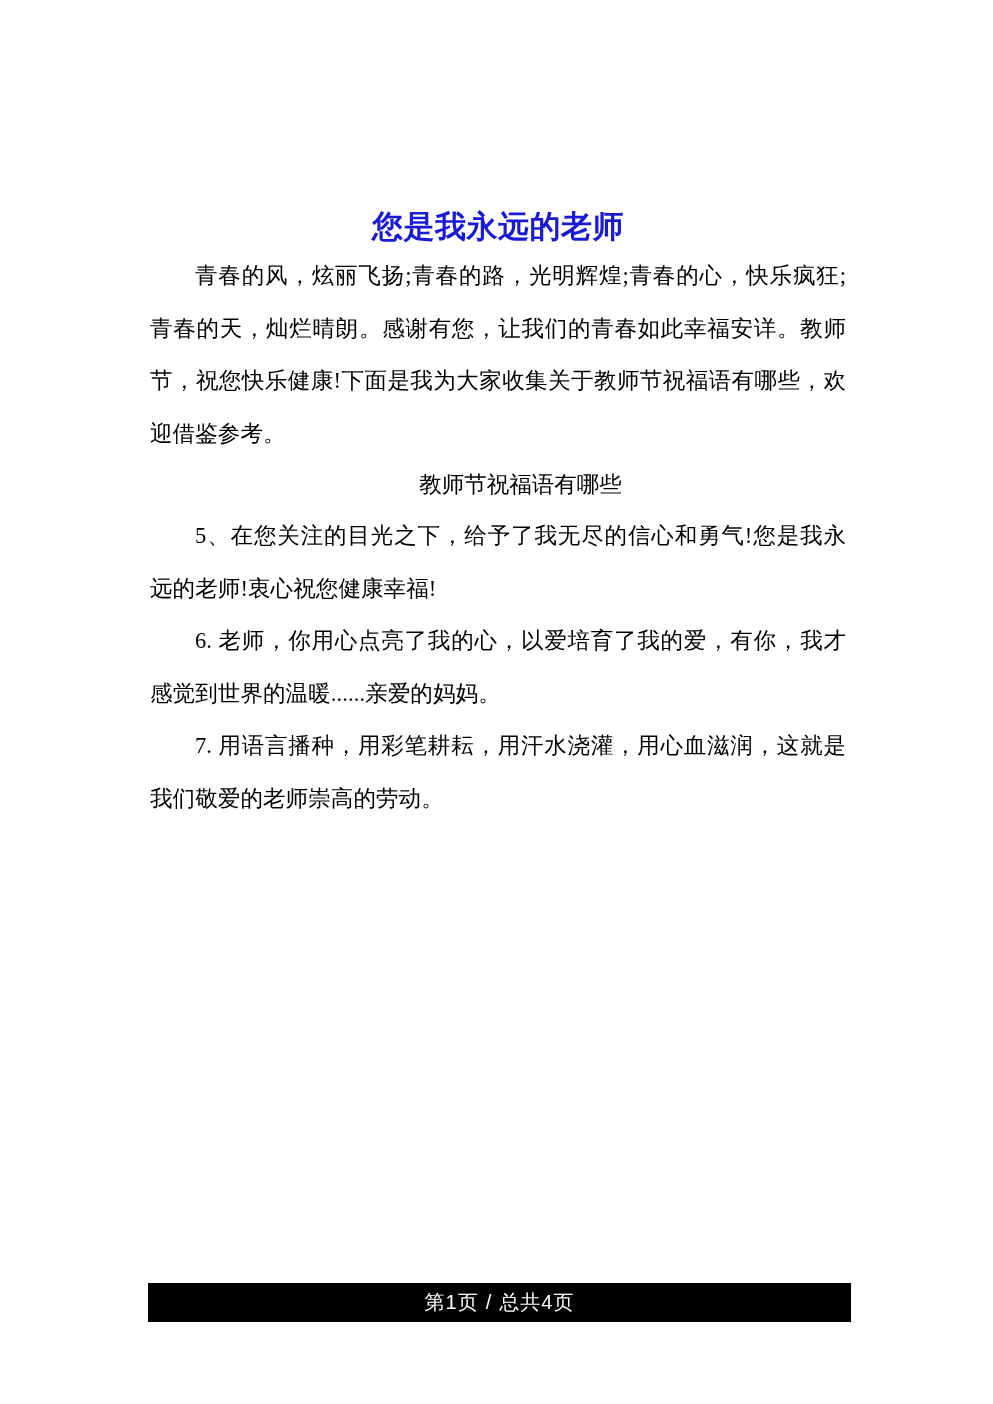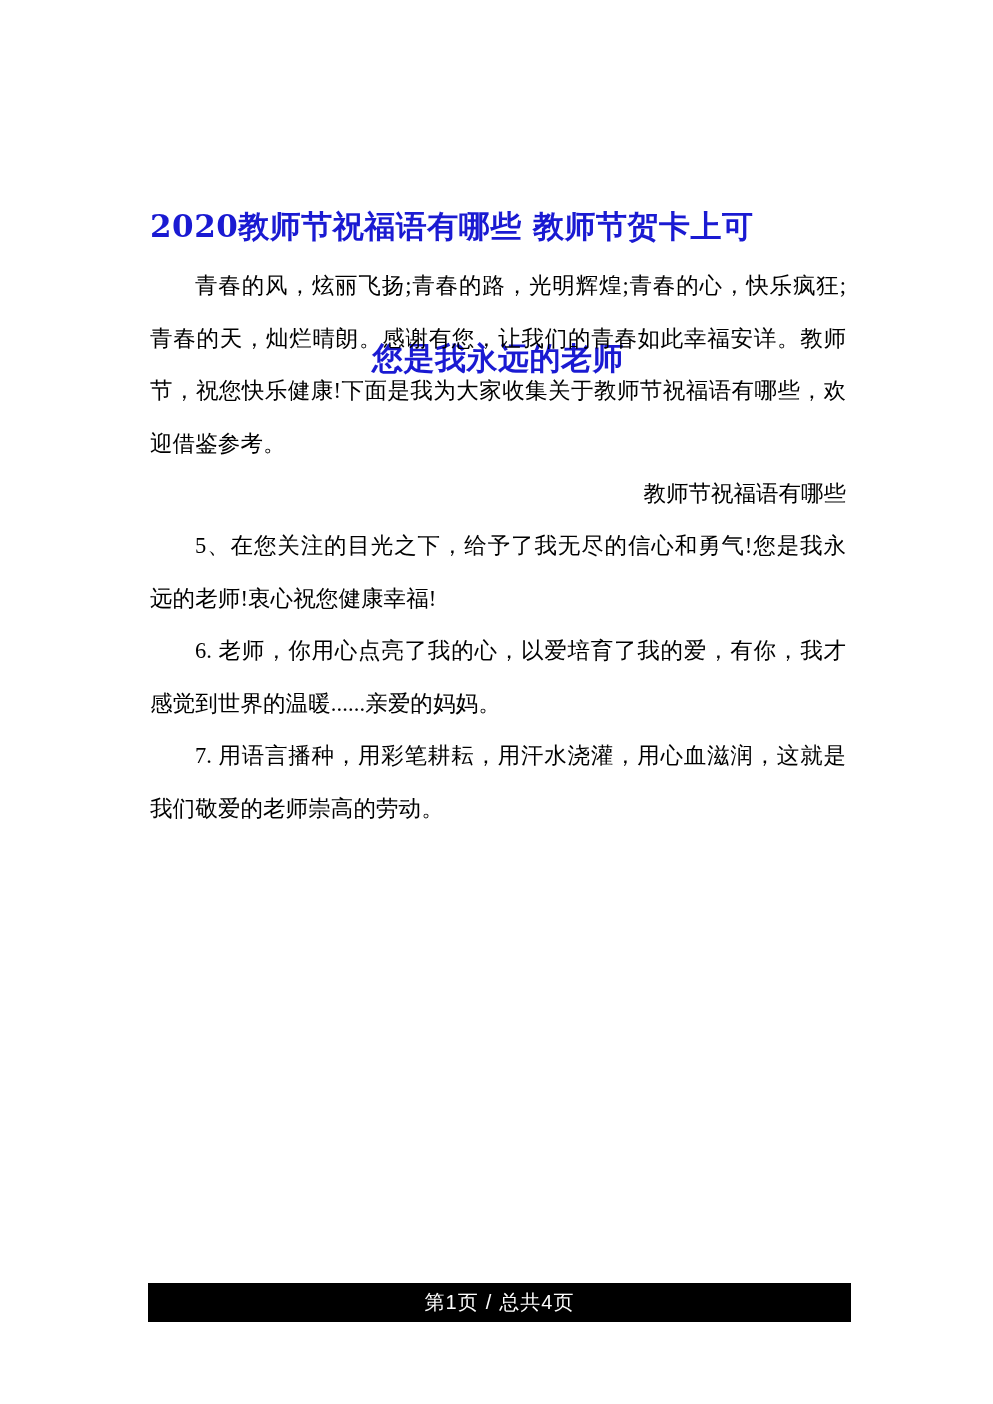--- a/index.html
+++ b/index.html
@@ -48,21 +48,21 @@
     text-align: left;
   }
   .doc-title .tline-2 {
     text-align: center;
   }
 
   
   .body-block {
     position: absolute;
     left: 150px;
-    top: 260px;
+    top: 250px;
     width: 696px;
   }
 
   .para {
     margin: 0;
     padding: 0;
     color: #000000;
     font-family: "Liberation Serif", "DejaVu Serif", serif;
     font-size: 22.5px;
     line-height: 52.5px;
@@ -74,25 +74,25 @@
   }
 
   .para.lead {
     margin-bottom: 0;
   }
 
   .subhead {
     margin: 0;
     padding: 0;
     color: #000000;
-    font-family: Liberation Mono, monospace;
+    font-family: Liberation Serif, serif;
     font-size: 22.5px;
     line-height: 50px;
     text-indent: 45px;
-    text-align: right;
+    text-align: center;
   }
 
   
   .footer-bar {
     position: absolute;
     left: 148px;
     top: 1283px;
     width: 703px;
     height: 39px;
     background: #000000;
@@ -107,21 +107,20 @@
   .footer-bar .sep {
     padding: 0 7px;
   }
 </style>
 </head>
 <body>
 
 <div class="page">
 
   <div class="doc-title">
-    <span class="tline tline-1">2020教师节祝福语有哪些 教师节贺卡上可</span>
     <span class="tline tline-2">您是我永远的老师</span>
   </div>
 
   <div class="body-block">
 
     <p class="para lead">青春的风，炫丽飞扬;青春的路，光明辉煌;青春的心，快乐疯狂;青春的天，灿烂晴朗。感谢有您，让我们的青春如此幸福安详。教师节，祝您快乐健康!下面是我为大家收集关于教师节祝福语有哪些，欢迎借鉴参考。</p>
 
     <p class="subhead">教师节祝福语有哪些</p>
 
     <p class="para">5、在您关注的目光之下，给予了我无尽的信心和勇气!您是我永远的老师!衷心祝您健康幸福!</p>

